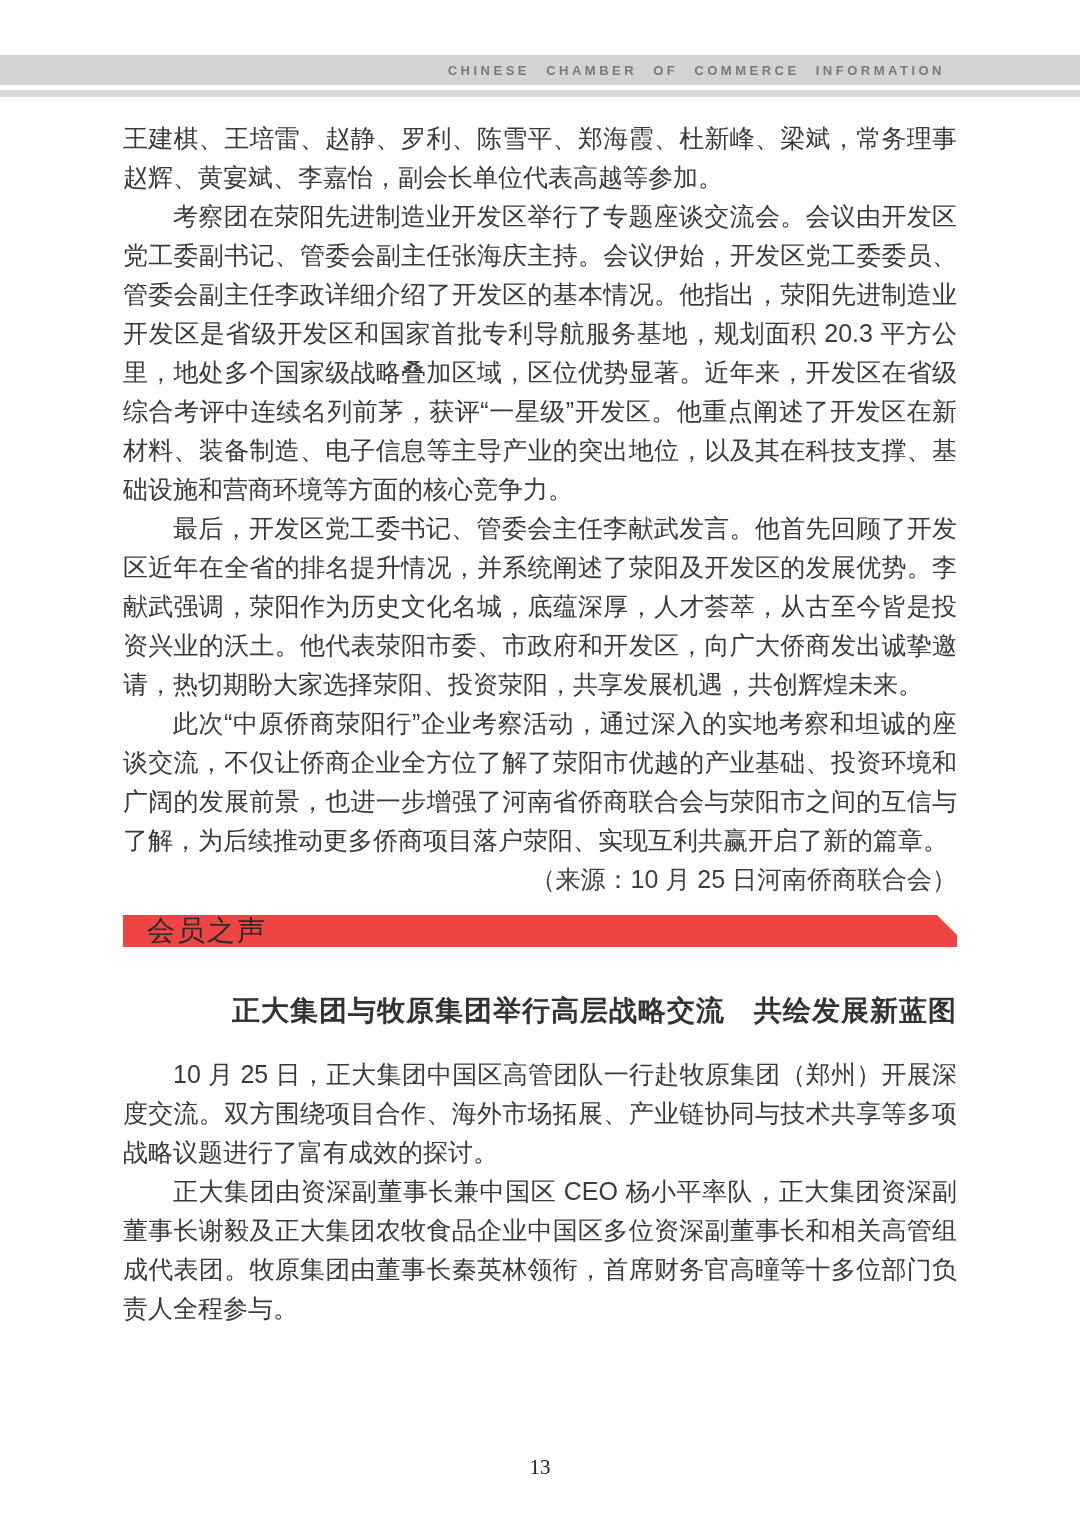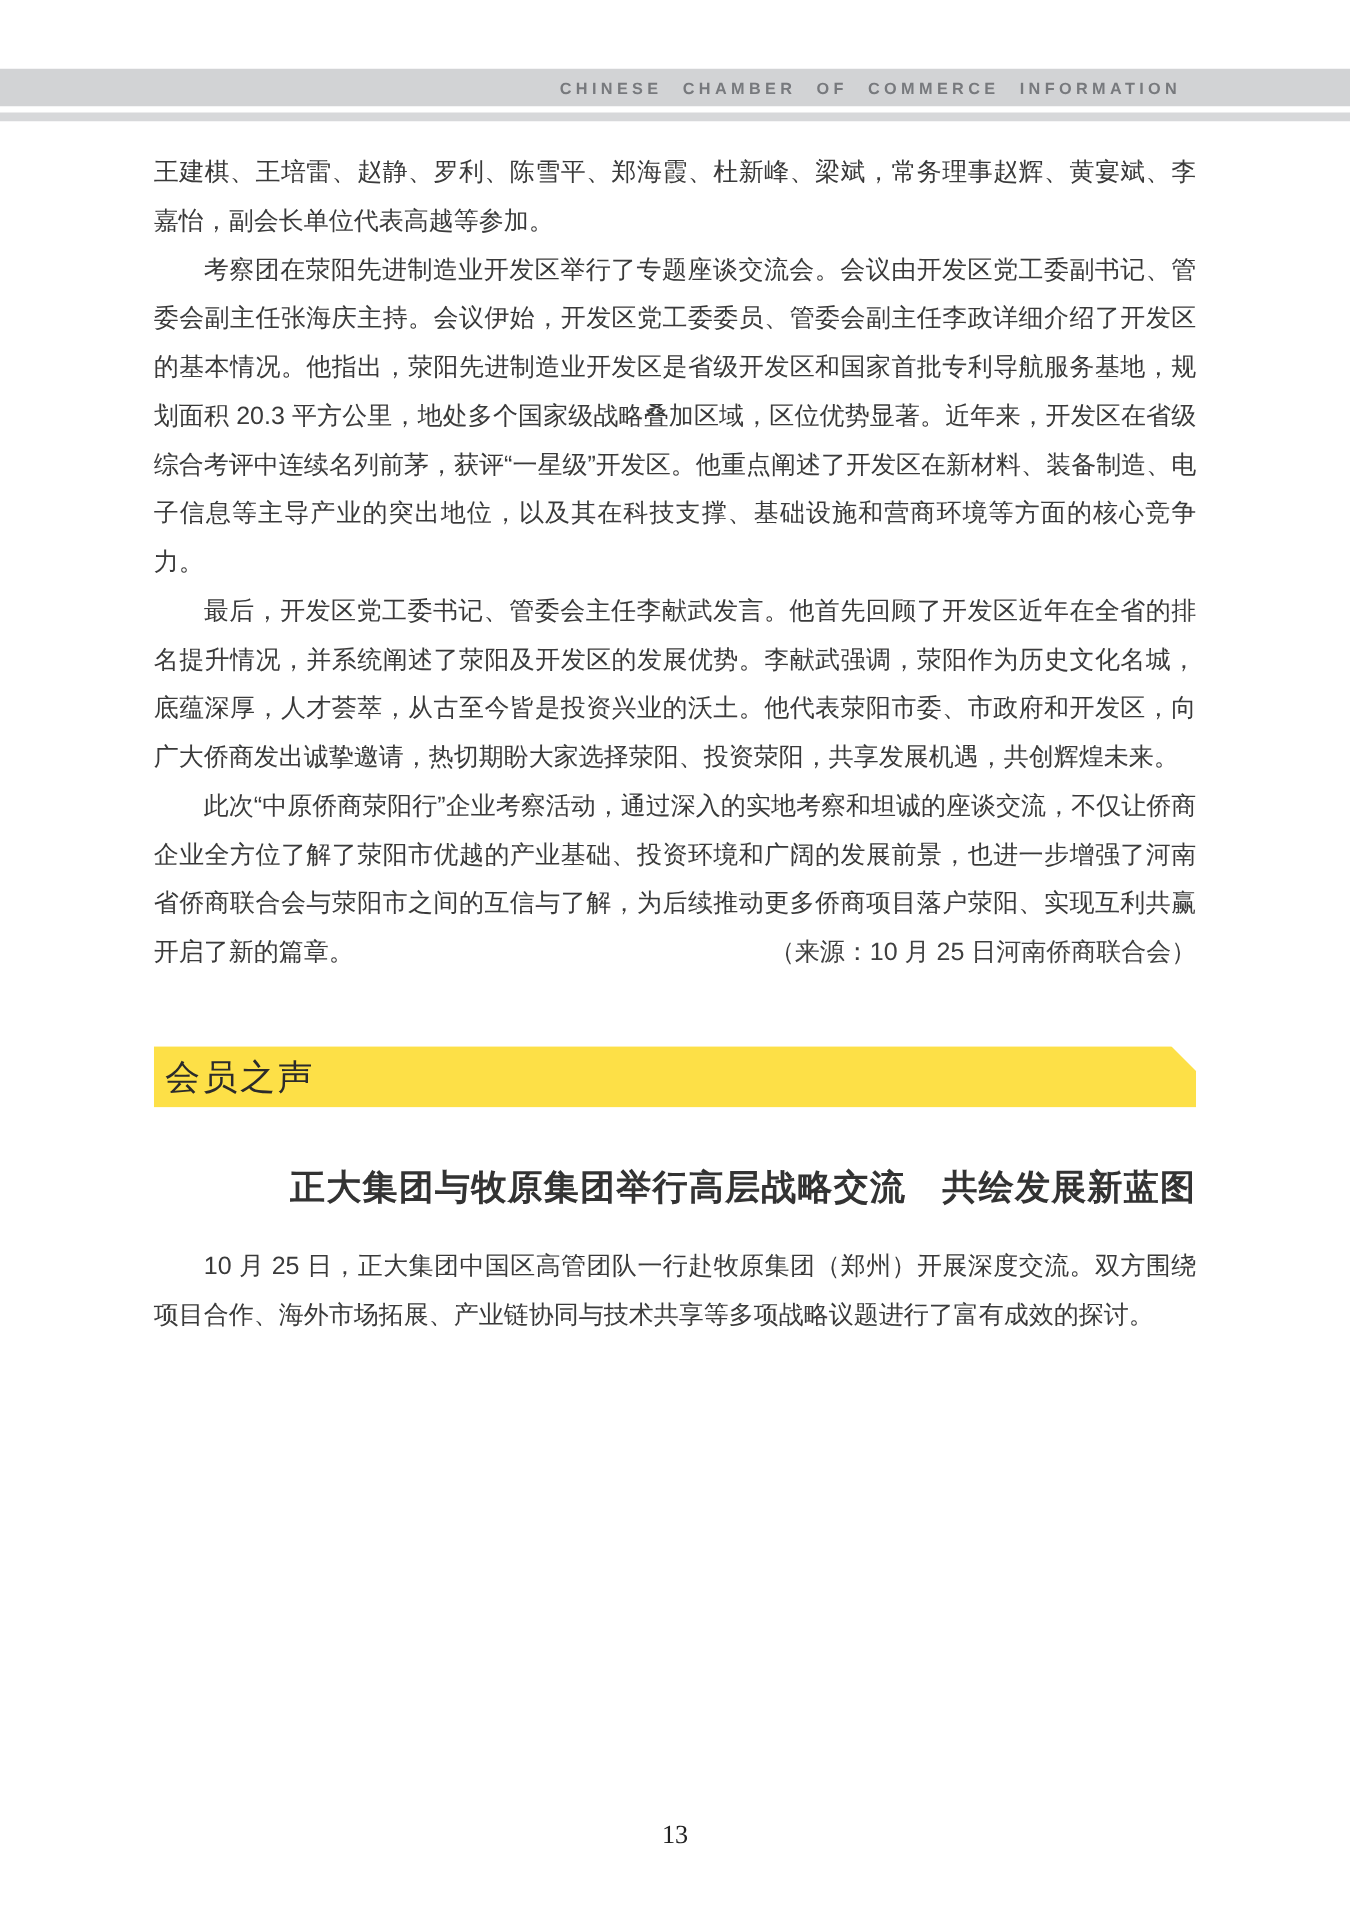--- a/index.html
+++ b/index.html
@@ -40,42 +40,42 @@
   }
   
   .content {
     position: absolute;
     top: 0;
     left: 123px;
     width: 834px;
     padding-top: 119px;
   }
   .body-p {
-    font-size: 20px;
+    font-size: 25px;
     line-height: 39px;
     text-align: justify;
     text-indent: 2em;
     color: #3a3a3a;
   }
   .body-p.no-indent { text-indent: 0; }
   .source {
     float: right;
     text-indent: 0;
     white-space: nowrap;
     color: #404040;
   }
   
   .section-bar {
     margin-top: 55px;
-    height: 49px;
-    background: #fde047;
+    height: 32px;
+    background: #ef4444;
     clip-path: polygon(0 0, calc(100% - 20px) 0, 100% 20px, 100% 100%, 0 100%);
     display: flex;
     align-items: center;
-    padding-left: 9px;
+    padding-left: 24px;
   }
   .section-title {
     font-family: "Liberation Serif", "DejaVu Serif", serif;
     font-size: 28px;
     letter-spacing: 2px;
     color: #2b2b2b;
   }
   
   .article-title {
     margin-top: 44px;
@@ -115,18 +115,19 @@
     <p class="body-p">最后，开发区党工委书记、管委会主任李献武发言。他首先回顾了开发区近年在全省的排名提升情况，并系统阐述了荥阳及开发区的发展优势。李献武强调，荥阳作为历史文化名城，底蕴深厚，人才荟萃，从古至今皆是投资兴业的沃土。他代表荥阳市委、市政府和开发区，向广大侨商发出诚挚邀请，热切期盼大家选择荥阳、投资荥阳，共享发展机遇，共创辉煌未来。</p>
     <p class="body-p"><span>此次“中原侨商荥阳行”企业考察活动，通过深入的实地考察和坦诚的座谈交流，不仅让侨商企业全方位了解了荥阳市优越的产业基础、投资环境和广阔的发展前景，也进一步增强了河南省侨商联合会与荥阳市之间的互信与了解，为后续推动更多侨商项目落户荥阳、实现互利共赢开启了新的篇章。</span><span class="source">（来源：10 月 25 日河南侨商联合会）</span></p>
 
     <div class="section-bar">
       <span class="section-title">会员之声</span>
     </div>
 
     <h2 class="article-title">正大集团与牧原集团举行高层战略交流　共绘发展新蓝图</h2>
 
     <p class="body-p article2-lead">10 月 25 日，正大集团中国区高管团队一行赴牧原集团（郑州）开展深度交流。双方围绕项目合作、海外市场拓展、产业链协同与技术共享等多项战略议题进行了富有成效的探讨。</p>
+    <p class="body-p">正大集团由资深副董事长兼中国区 CEO 杨小平率队，正大集团资深副董事长谢毅及正大集团农牧食品企业中国区多位资深副董事长和相关高管组成代表团。牧原集团由董事长秦英林领衔，首席财务官高曈等十多位部门负责人全程参与。</p>
 
   </div>
 
   <div class="page-number">13</div>
 
 </div>
 
 </body></html>

